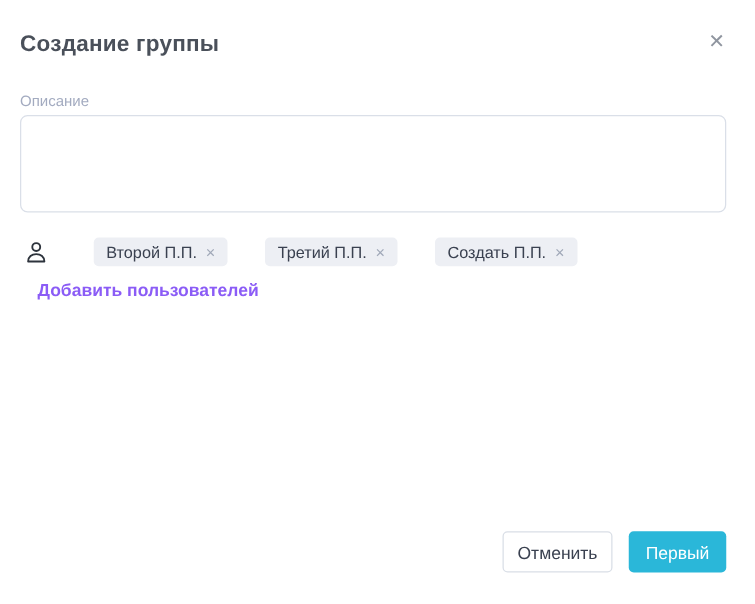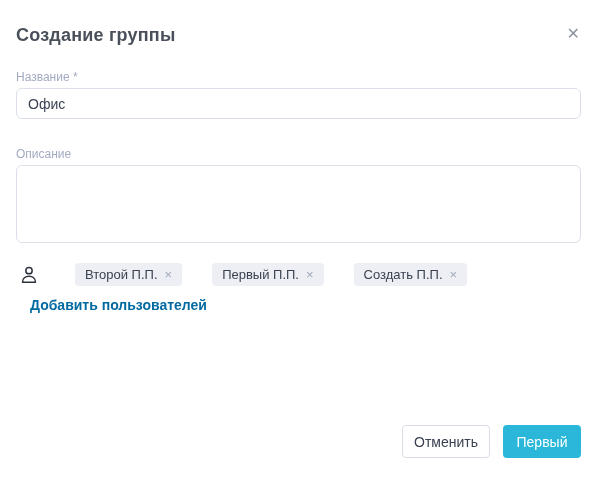--- a/index.html
+++ b/index.html
@@ -106,21 +106,21 @@
   }
   .chip-x {
     color: #a0a8b8;
     font-size: 13px;
     line-height: 13px;
     cursor: pointer;
   }
   .add-link {
     display: inline-block;
     margin: 11px 0 0 14px;
-    color: #0369a1;
+    color: #8b5cf6;
     font-size: 14px;
     font-weight: 700;
     line-height: 16px;
     text-decoration: none;
     cursor: pointer;
   }
   .footer {
     position: absolute;
     right: 23px;
     bottom: 25px;
@@ -153,47 +153,40 @@
 
 <div class="modal">
 
   <div class="header">
     <h1 class="title">Создание группы</h1>
     <button class="close-btn">✕</button>
   </div>
 
   <div class="body">
 
-    <div class="field-name">
-      <div class="field-label">
-        <span>Название</span>
-        <span>*</span>
-      </div>
-      <input class="text-input" type="text" value="Офис" style="">
-    </div>
 
     <div class="field-desc">
       <div class="field-label">Описание</div>
       <textarea class="textarea" style=""></textarea>
     </div>
 
     <div class="members-row">
       <span class="user-icon">
         <svg width="20" height="22" viewBox="0 0 24 24" fill="none" stroke="#2d333c" stroke-width="1.8" stroke-linecap="round" stroke-linejoin="round">
           <circle cx="12" cy="6.8" r="3.8"></circle>
           <path d="M4.2 20.6 h15.6 c0 -4.8 -3.5 -7 -7.8 -7 s-7.8 2.2 -7.8 7 z"></path>
         </svg>
       </span>
       <div class="chips">
         <span class="chip">
           <span>Второй П.П.</span>
           <span class="chip-x">×</span>
         </span>
         <span class="chip">
-          <span>Первый П.П.</span>
+          <span>Третий П.П.</span>
           <span class="chip-x">×</span>
         </span>
         <span class="chip">
           <span>Создать П.П.</span>
           <span class="chip-x">×</span>
         </span>
       </div>
     </div>
 
     <a class="add-link">Добавить пользователей</a>

